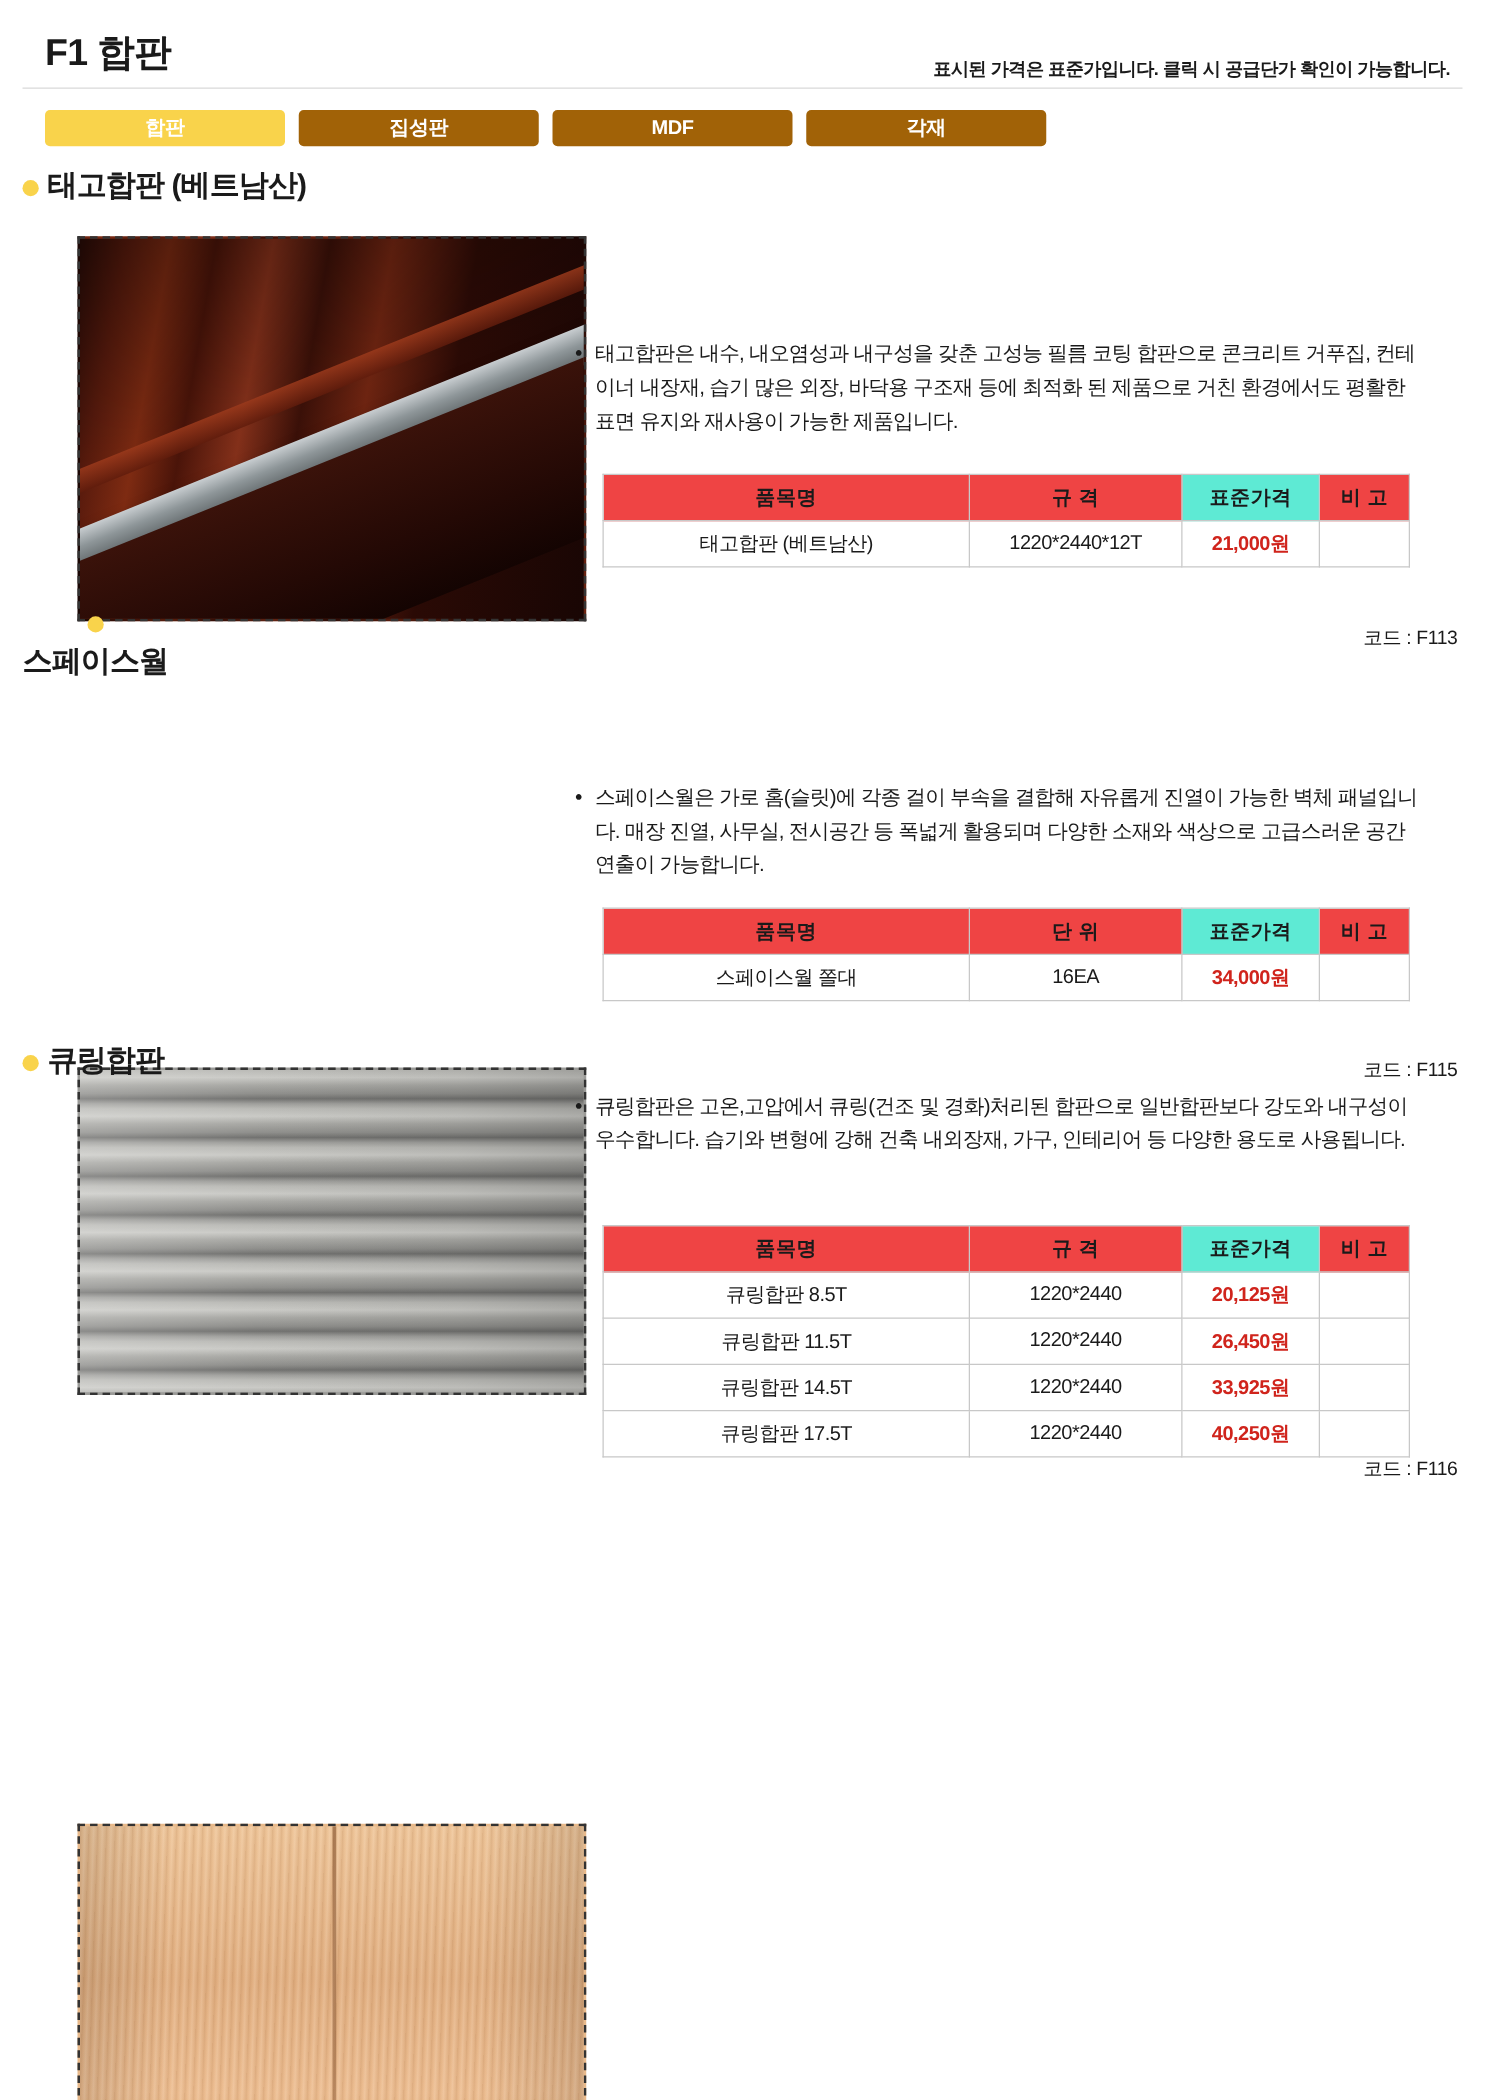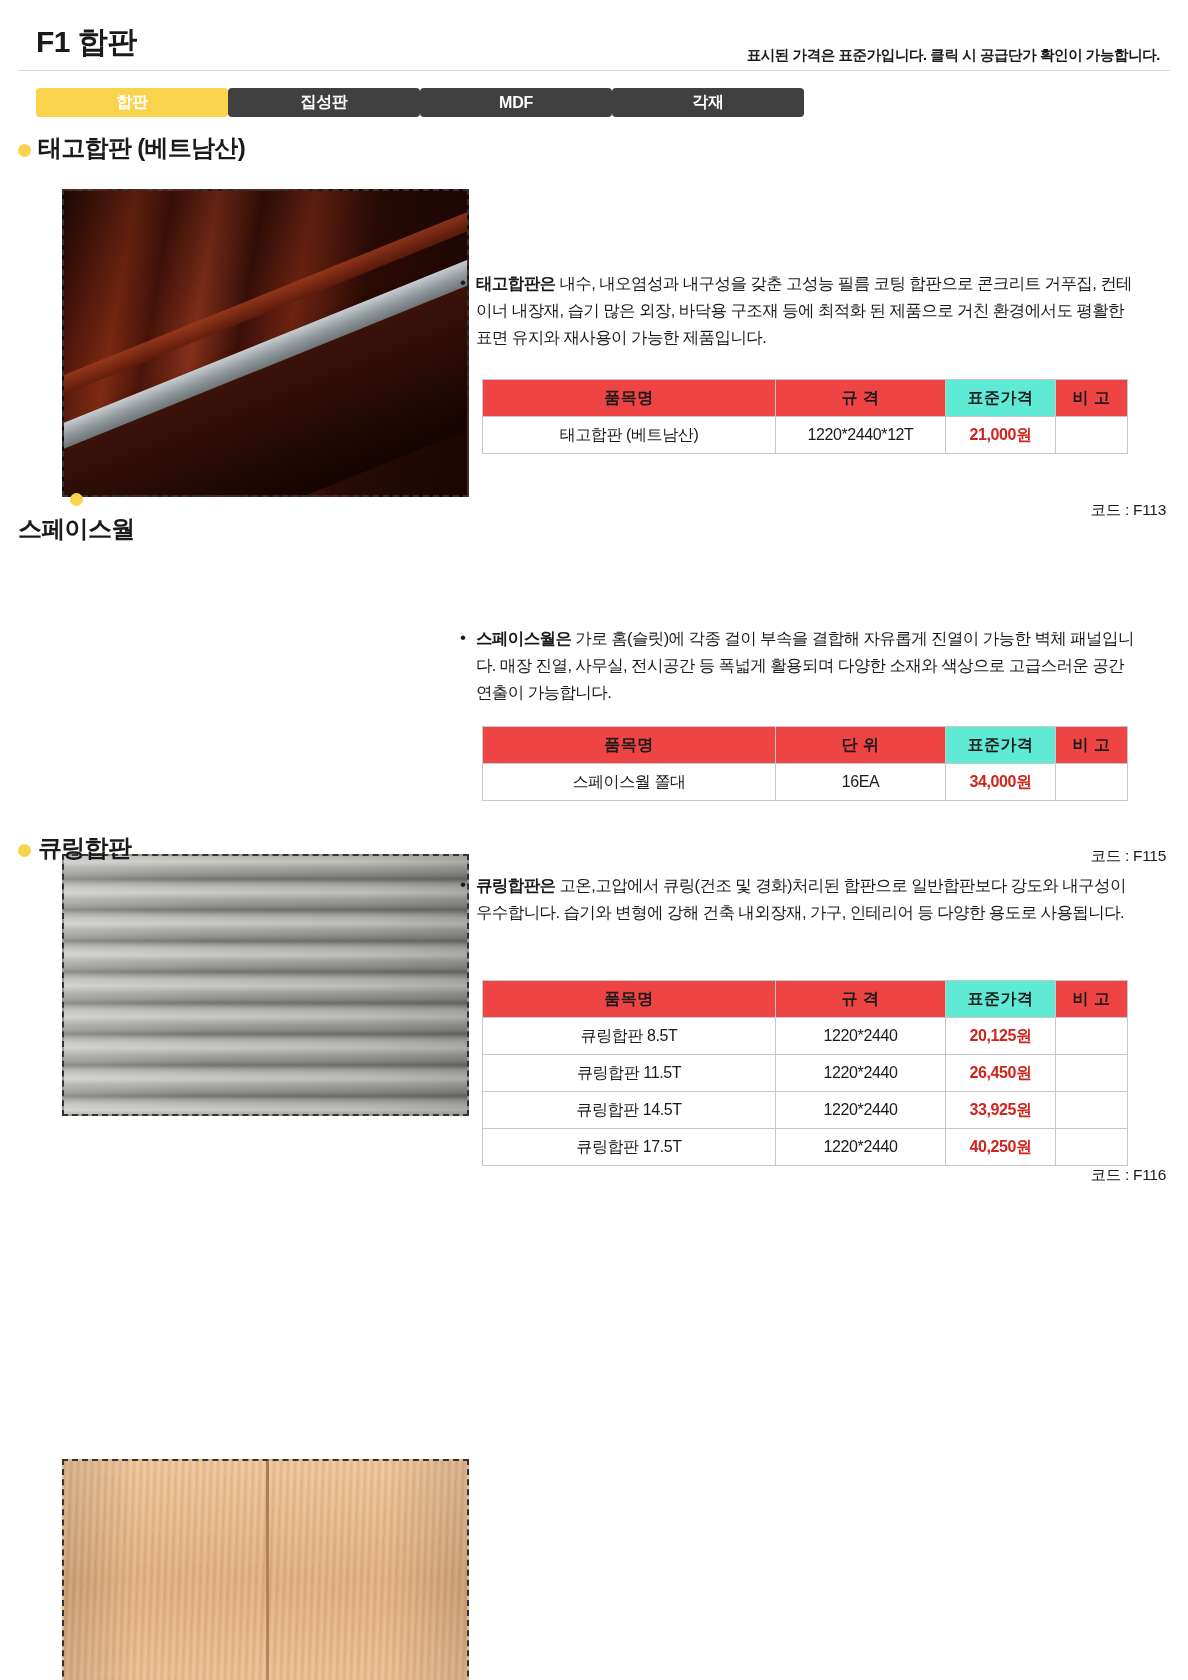--- a/index.html
+++ b/index.html
@@ -53,26 +53,27 @@
     width: 1152px;
     height: 1px;
     background: #d9d9d9;
   }
 
   
   .tabs {
     position: absolute;
     left: 36px; top: 88px;
     display: flex;
+    gap: 11px;
   }
   .tab {
     width: 192px;
     height: 29px;
     border-radius: 4px;
-    background: #404040;
+    background: #a16207;
     color: #ffffff;
     font-size: 16px;
     font-weight: bold;
     display: flex;
     align-items: center;
     justify-content: center;
     letter-spacing: -0.3px;
     cursor: pointer;
   }
   .tab.active {
@@ -205,21 +206,21 @@
     line-height: 26px;
     color: #1a1a1a;
   }
   .desc p {
     margin: 0;
     font-size: 16.5px;
     line-height: 27px;
     letter-spacing: -0.6px;
     color: #1a1a1a;
   }
-  .desc p b { font-weight: bold; }
+  .desc p b { font-weight: normal; }
 
   
   .ptable {
     position: absolute;
     border-collapse: collapse;
     font-size: 16px;
     letter-spacing: -0.4px;
   }
   .ptable th, .ptable td {
     border: 1px solid #c8c8c8;

